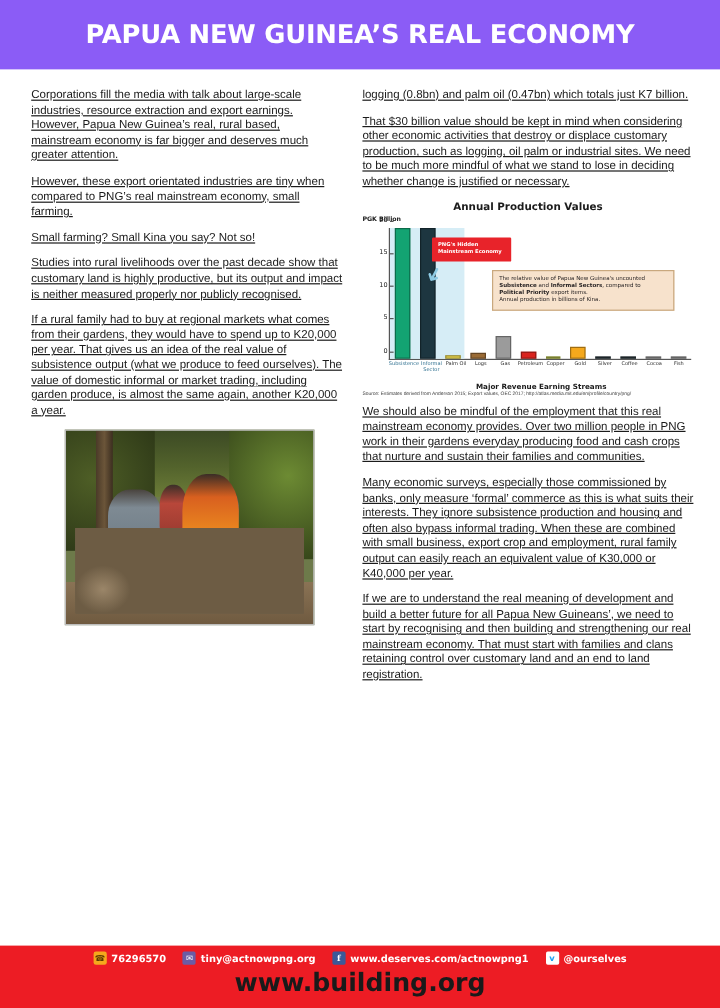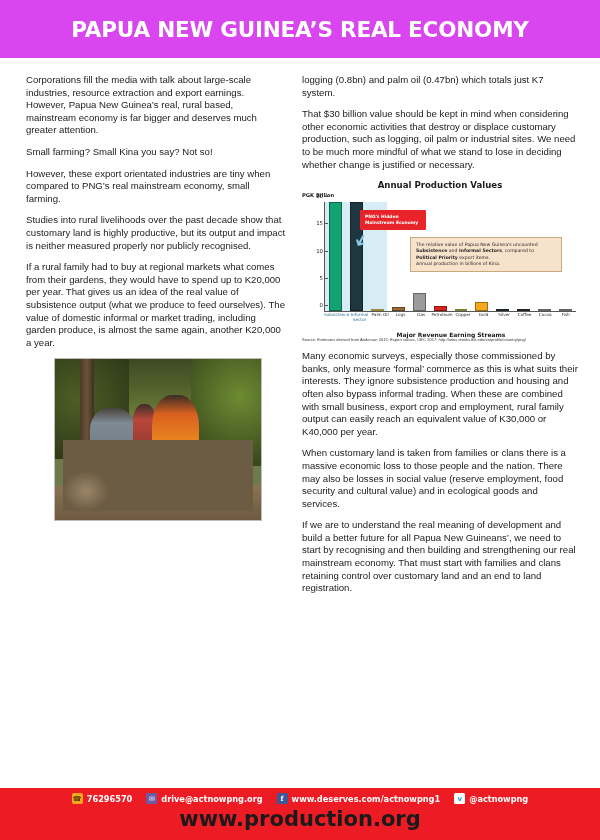--- a/index.html
+++ b/index.html
@@ -9,21 +9,21 @@
     background:#ffffff;
     font-family:"Liberation Sans", sans-serif;
     color:#231f20;
     overflow:hidden;
     position:relative;
   }
 
   
   .header {
     height:58px;
-    background:#d946ef;
+    background:#8b5cf6;
     display:flex; align-items:center; justify-content:center;
   }
   .header-title {
     color:#ffffff;
     font-size:21.5px;
     font-weight:bold;
     letter-spacing:-0.2px;
     text-align:center;
     font-family:"DejaVu Sans", sans-serif;
   }
@@ -38,20 +38,21 @@
   .cols { display:flex; gap:16px; }
   .col { width:263px; }
   .col-right { width:276px; }
 
   p.body {
     font-size:9.6px;
     line-height:12.6px;
     margin:0 0 9px 0;
     color:#1b1b1b;
     font-family:"Liberation Sans", sans-serif;
+    text-decoration:underline;
   }
 
   
   .photo-wrap { margin:6px 0 6px 0; padding-left:28px; }
   .photo {
     width:208px; height:163px;
     border:1px solid #bdbdbd;
     position:relative; overflow:hidden;
     background:#6d7a4a;
   }
@@ -196,22 +197,22 @@
 <div class="header">
   <div class="header-title">PAPUA NEW GUINEA’S REAL ECONOMY</div>
 </div>
 <div class="header-rule"></div>
 
 <div class="page">
   <div class="cols">
 
     <div class="col">
       <p class="body">Corporations fill the media with talk about large-scale industries, resource extraction and export earnings. However, Papua New Guinea’s real, rural based, mainstream economy is far bigger and deserves much greater attention.</p>
+      <p class="body">However, these export orientated industries are tiny when compared to PNG’s real mainstream economy, small farming.</p>
       <p class="body">Small farming? Small Kina you say? Not so!</p>
-      <p class="body">However, these export orientated industries are tiny when compared to PNG’s real mainstream economy, small farming.</p>
       <p class="body">Studies into rural livelihoods over the past decade show that customary land is highly productive, but its output and impact is neither measured properly nor publicly recognised.</p>
       <p class="body">If a rural family had to buy at regional markets what comes from their gardens, they would have to spend up to K20,000 per year. That gives us an idea of the real value of subsistence output (what we produce to feed ourselves). The value of domestic informal or market trading, including garden produce, is almost the same again, another K20,000 a year.</p>
 
       <div class="photo-wrap">
         <div class="photo">
           <div class="ph-sky"></div>
           <div class="ph-foliage-l"></div>
           <div class="ph-foliage-r"></div>
           <div class="ph-post"></div>
           <div class="ph-man"></div>
@@ -219,21 +220,21 @@
           <div class="ph-child2"></div>
           <div class="ph-woman"></div>
           <div class="ph-ground"></div>
           <div class="ph-yams"></div>
         </div>
       </div>
 
     </div>
 
     <div class="col col-right">
-      <p class="body">logging (0.8bn) and palm oil (0.47bn) which totals just K7 system.</p>
+      <p class="body">logging (0.8bn) and palm oil (0.47bn) which totals just K7 billion.</p>
       <p class="body">That $30 billion value should be kept in mind when considering other economic activities that destroy or displace customary production, such as logging, oil palm or industrial sites. We need to be much more mindful of what we stand to lose in deciding whether change is justified or necessary.</p>
 
       <div class="chart-block">
         <div class="chart-title">Annual Production Values</div>
         <div class="chart-area">
           <div class="yaxis-label">PGK Billion</div>
 
           <div class="plot">
             <div class="highlight-band"></div>
             <div id="yticks">
@@ -303,41 +304,41 @@
           <div class="arrow">➜</div>
 
           <div class="callout-box">
             <span>The relative value of Papua New Guinea's uncounted </span><b>Subsistence</b><span> and </span><b>Informal Sectors</b><span>, compared to </span><b>Political Priority</b><span> export items.</span><br>
             <span>Annual production in billions of Kina.</span>
           </div>
         </div>
         <div class="chart-source">Source: Estimates derived from Anderson 2015; Export values, OEC 2017; http://atlas.media.mit.edu/en/profile/country/png/</div>
       </div>
 
+      <p class="body">We should also be mindful of the employment that this real mainstream economy provides. Over two million people in PNG work in their gardens everyday producing food and cash crops that nurture and sustain their families and communities.</p>
       <p class="body">Many economic surveys, especially those commissioned by banks, only measure ‘formal’ commerce as this is what suits their interests. They ignore subsistence production and housing and often also bypass informal trading. When these are combined with small business, export crop and employment, rural family output can easily reach an equivalent value of K30,000 or K40,000 per year.</p>
-      <p class="body">When customary land is taken from families or clans there is a massive economic loss to those people and the nation. There may also be losses in social value (reserve employment, food security and cultural value) and in ecological goods and services.</p>
       <p class="body">If we are to understand the real meaning of development and build a better future for all Papua New Guineans’, we need to start by recognising and then building and strengthening our real mainstream economy. That must start with families and clans retaining control over customary land and an end to land registration.</p>
     </div>
 
   </div>
 </div>
 
 <div class="footer">
   <div class="contact-row" id="contact-row">
       <div class="contact">
         <span class="ic ic-phone">☎</span>
         <span>76296570</span>
       </div>
       <div class="contact">
         <span class="ic ic-mail">✉</span>
-        <span>drive@actnowpng.org</span>
+        <span>tiny@actnowpng.org</span>
       </div>
       <div class="contact">
         <span class="ic ic-fb">f</span>
         <span>www.deserves.com/actnowpng1</span>
       </div>
       <div class="contact">
         <span class="ic ic-tw">ᴠ</span>
-        <span>@actnowpng</span>
+        <span>@ourselves</span>
       </div>
     </div>
-  <div class="site">www.production.org</div>
+  <div class="site">www.building.org</div>
 </div>
 
 </body></html>

